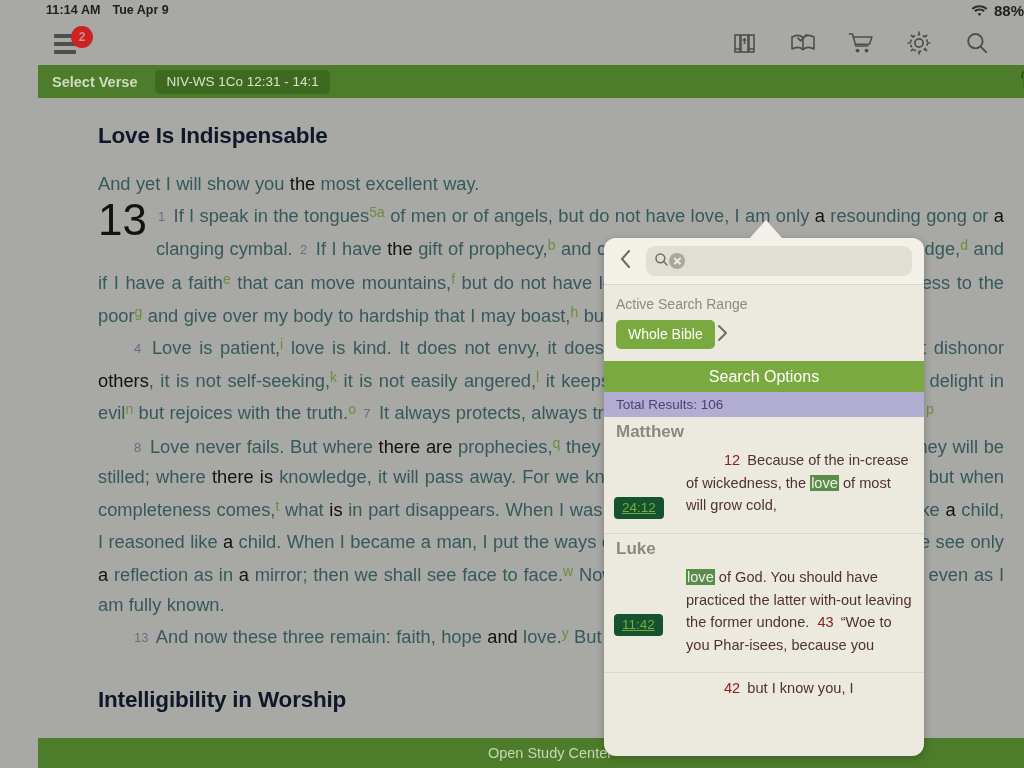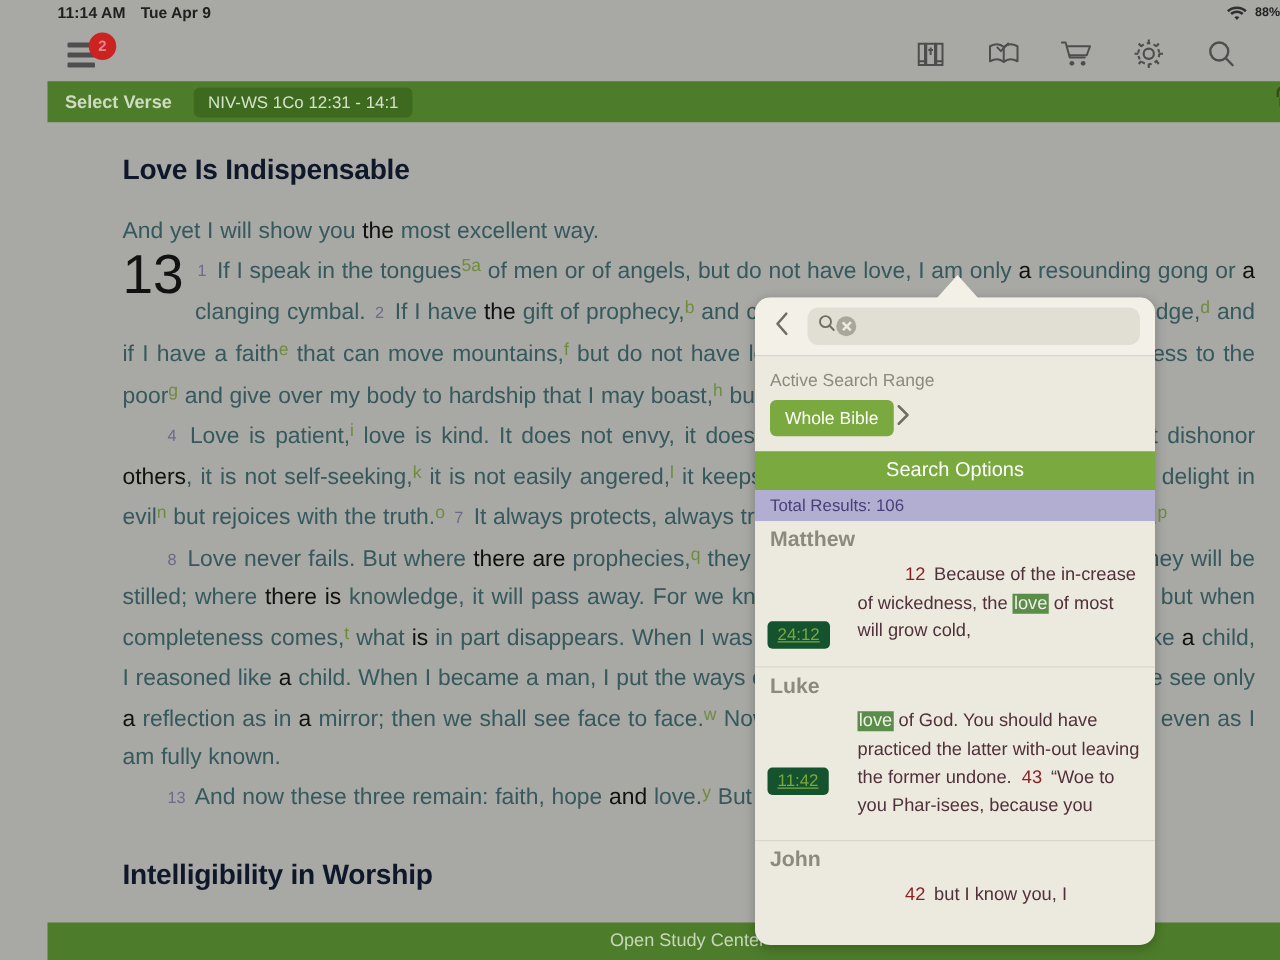--- a/index.html
+++ b/index.html
@@ -18,21 +18,21 @@
     display: flex; align-items: center;
     font-size: 12.5px; font-weight: bold; color: #202020;
   }
   .sb-time { margin-left: 8px; letter-spacing: 0.1px; }
   .sb-date { margin-left: 12px; }
   .sb-right {
     margin-left: auto; margin-right: 7px;
     display: flex; align-items: center; gap: 6px;
   }
   .wifi-icon { display: block; }
-  .sb-batt-pct { font-size: 10px; font-weight: bold; }
+  .sb-batt-pct { font-size: 15px; font-weight: bold; }
   .batt {
     width: 25px; height: 12px; border: 1.4px solid #3a3a3a;
     border-radius: 2.5px; position: relative; display: inline-block;
   }
   .batt::after {
     content: ''; position: absolute; right: -3.6px; top: 3.3px;
     width: 2px; height: 4.5px; background: #3a3a3a; border-radius: 0 1px 1px 0;
   }
   .batt-fill {
     position: absolute; left: 1.2px; top: 1.2px; bottom: 1.2px;
@@ -414,21 +414,20 @@
       </div>
       <div class="divider"></div>
 
       <div class="book-hdr">Luke</div>
       <div class="result-row" style="min-height:110px">
         <span class="ref-badge" style="top:52px">11:42</span>
         <div class="res-text" style="text-indent:0"><span class="hl">love</span> of God. You should have practiced the latter with-out leaving the former undone. &nbsp;<span class="res-vnum">43</span> “Woe to you Phar-isees, because you</div>
       </div>
       <div class="divider"></div>
 
-      <div class="book-hdr">John</div>
       <div class="result-row" style="min-height:30px">
         <div class="res-text"><span class="res-vnum">42</span> but I know you, I</div>
       </div>
 
     </div>
   </div>
 
   <div class="bottombar">
     <span>Open Study Center</span>
   </div>

